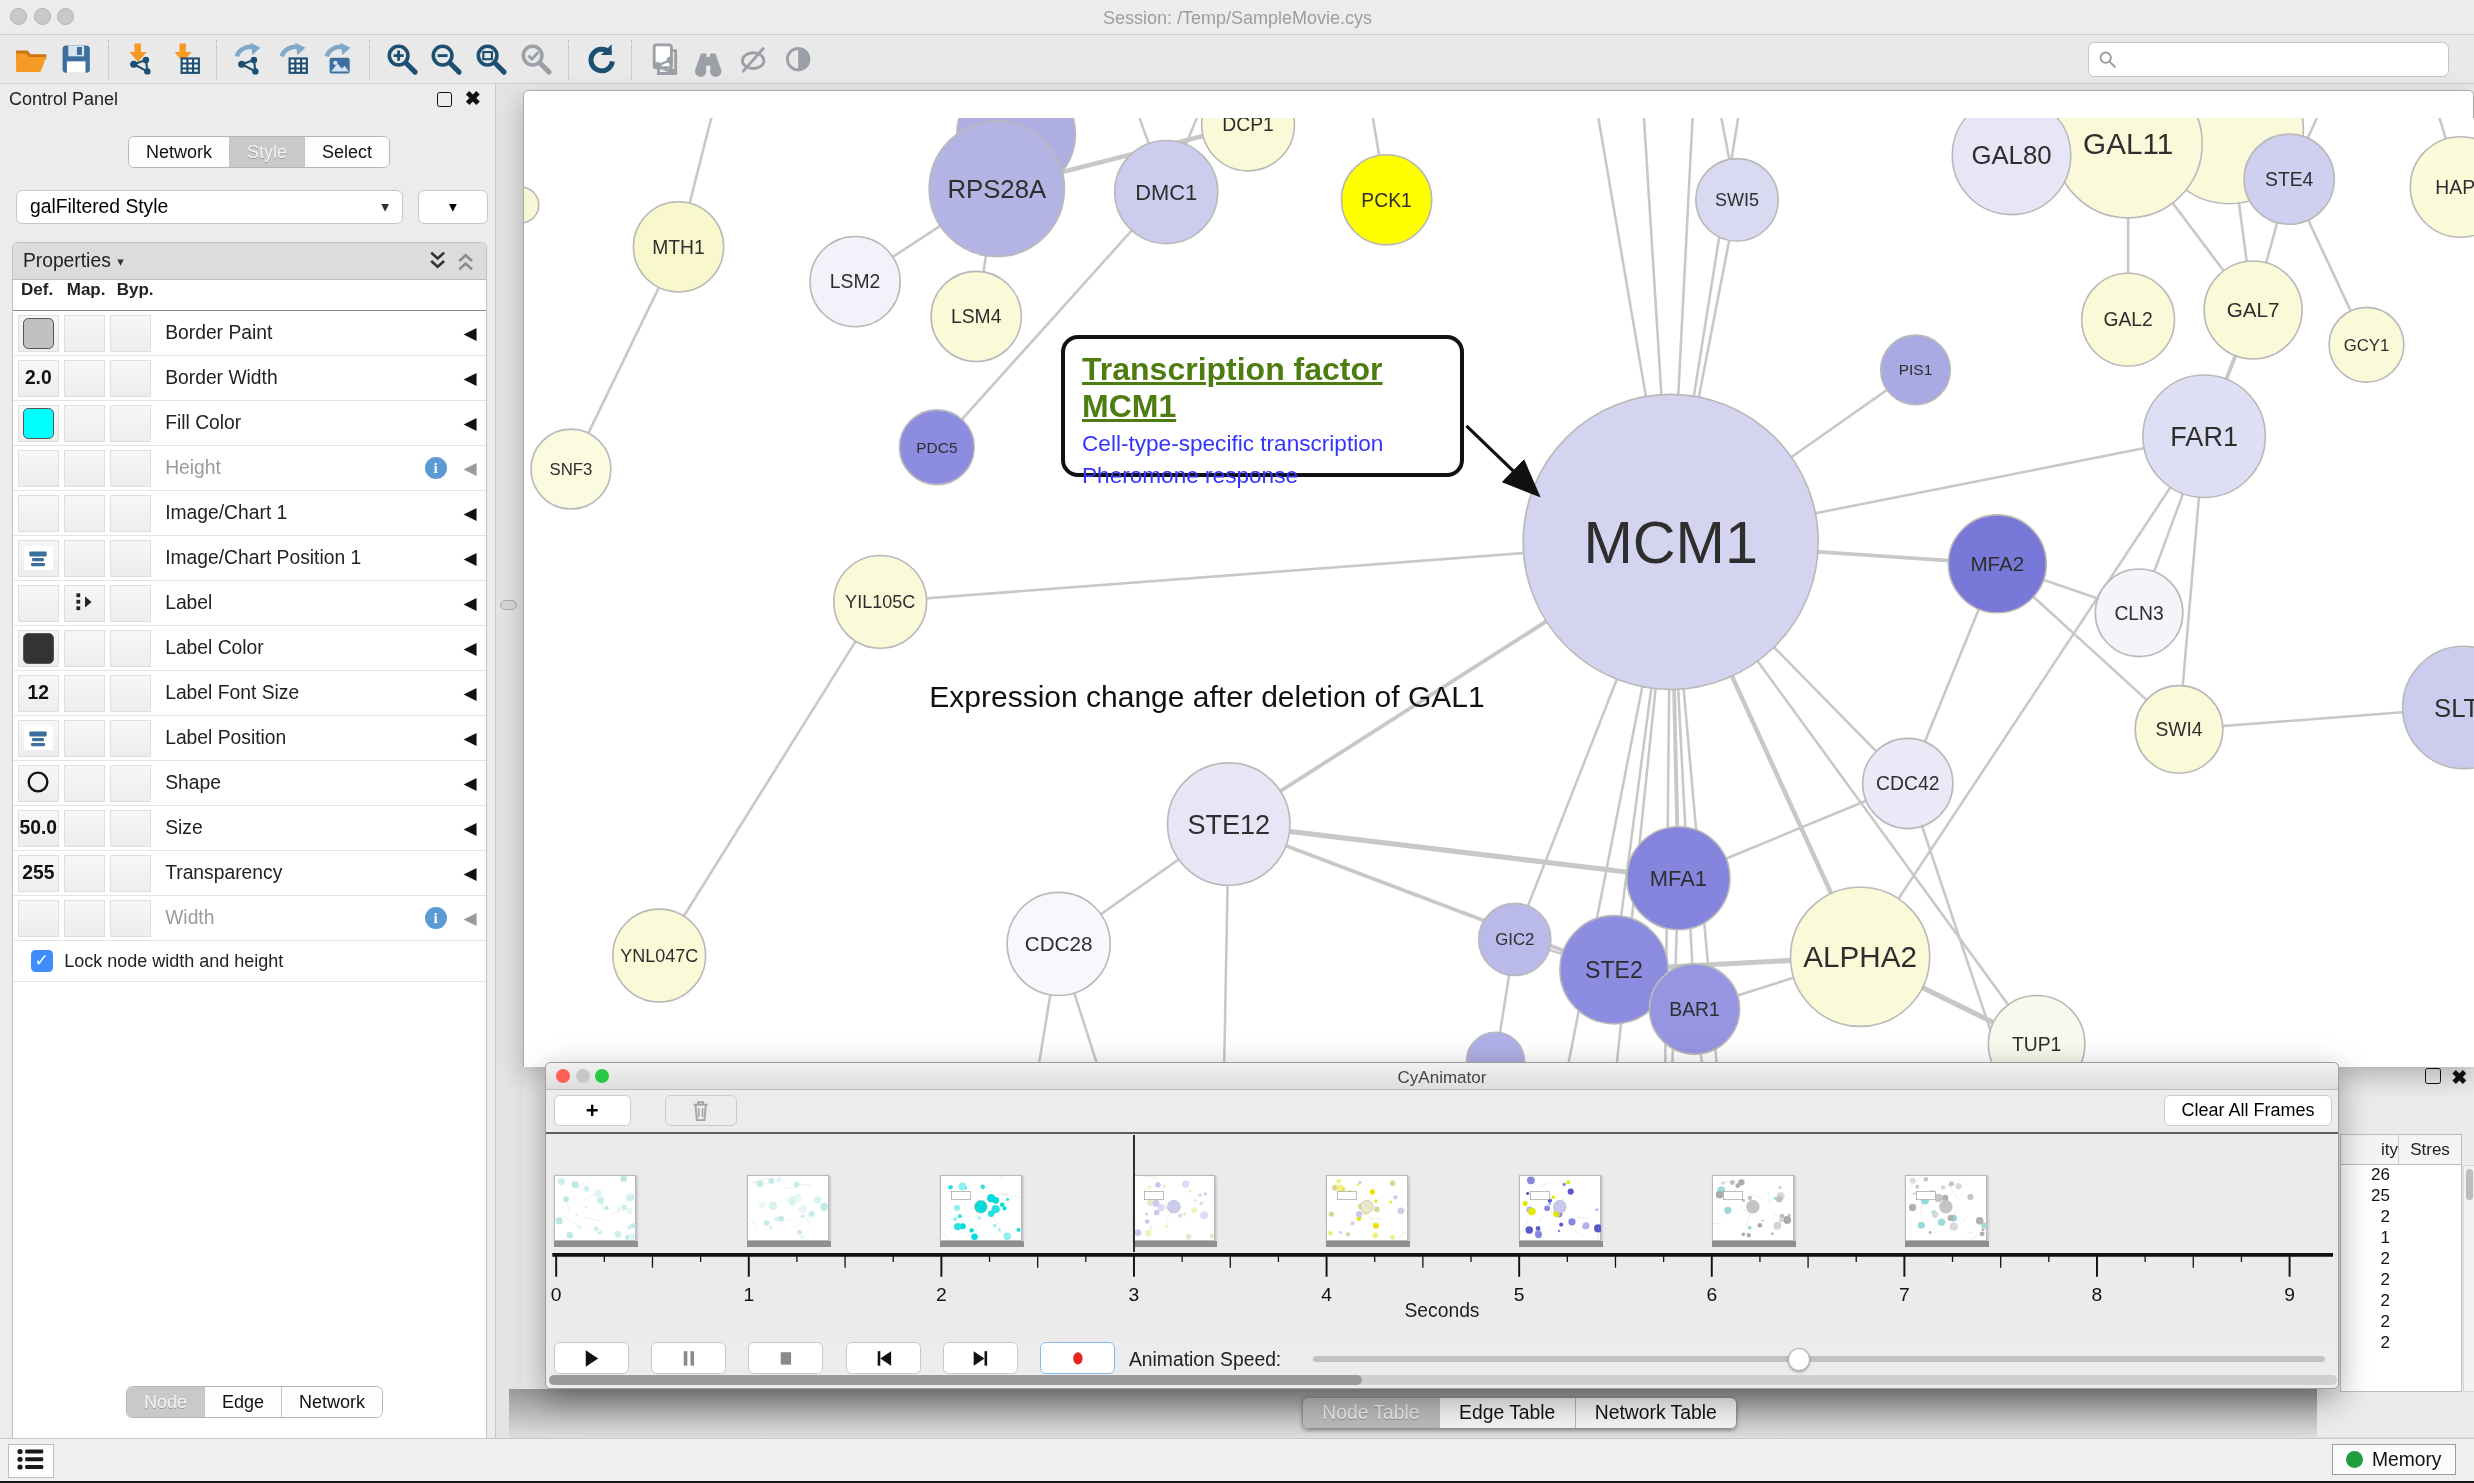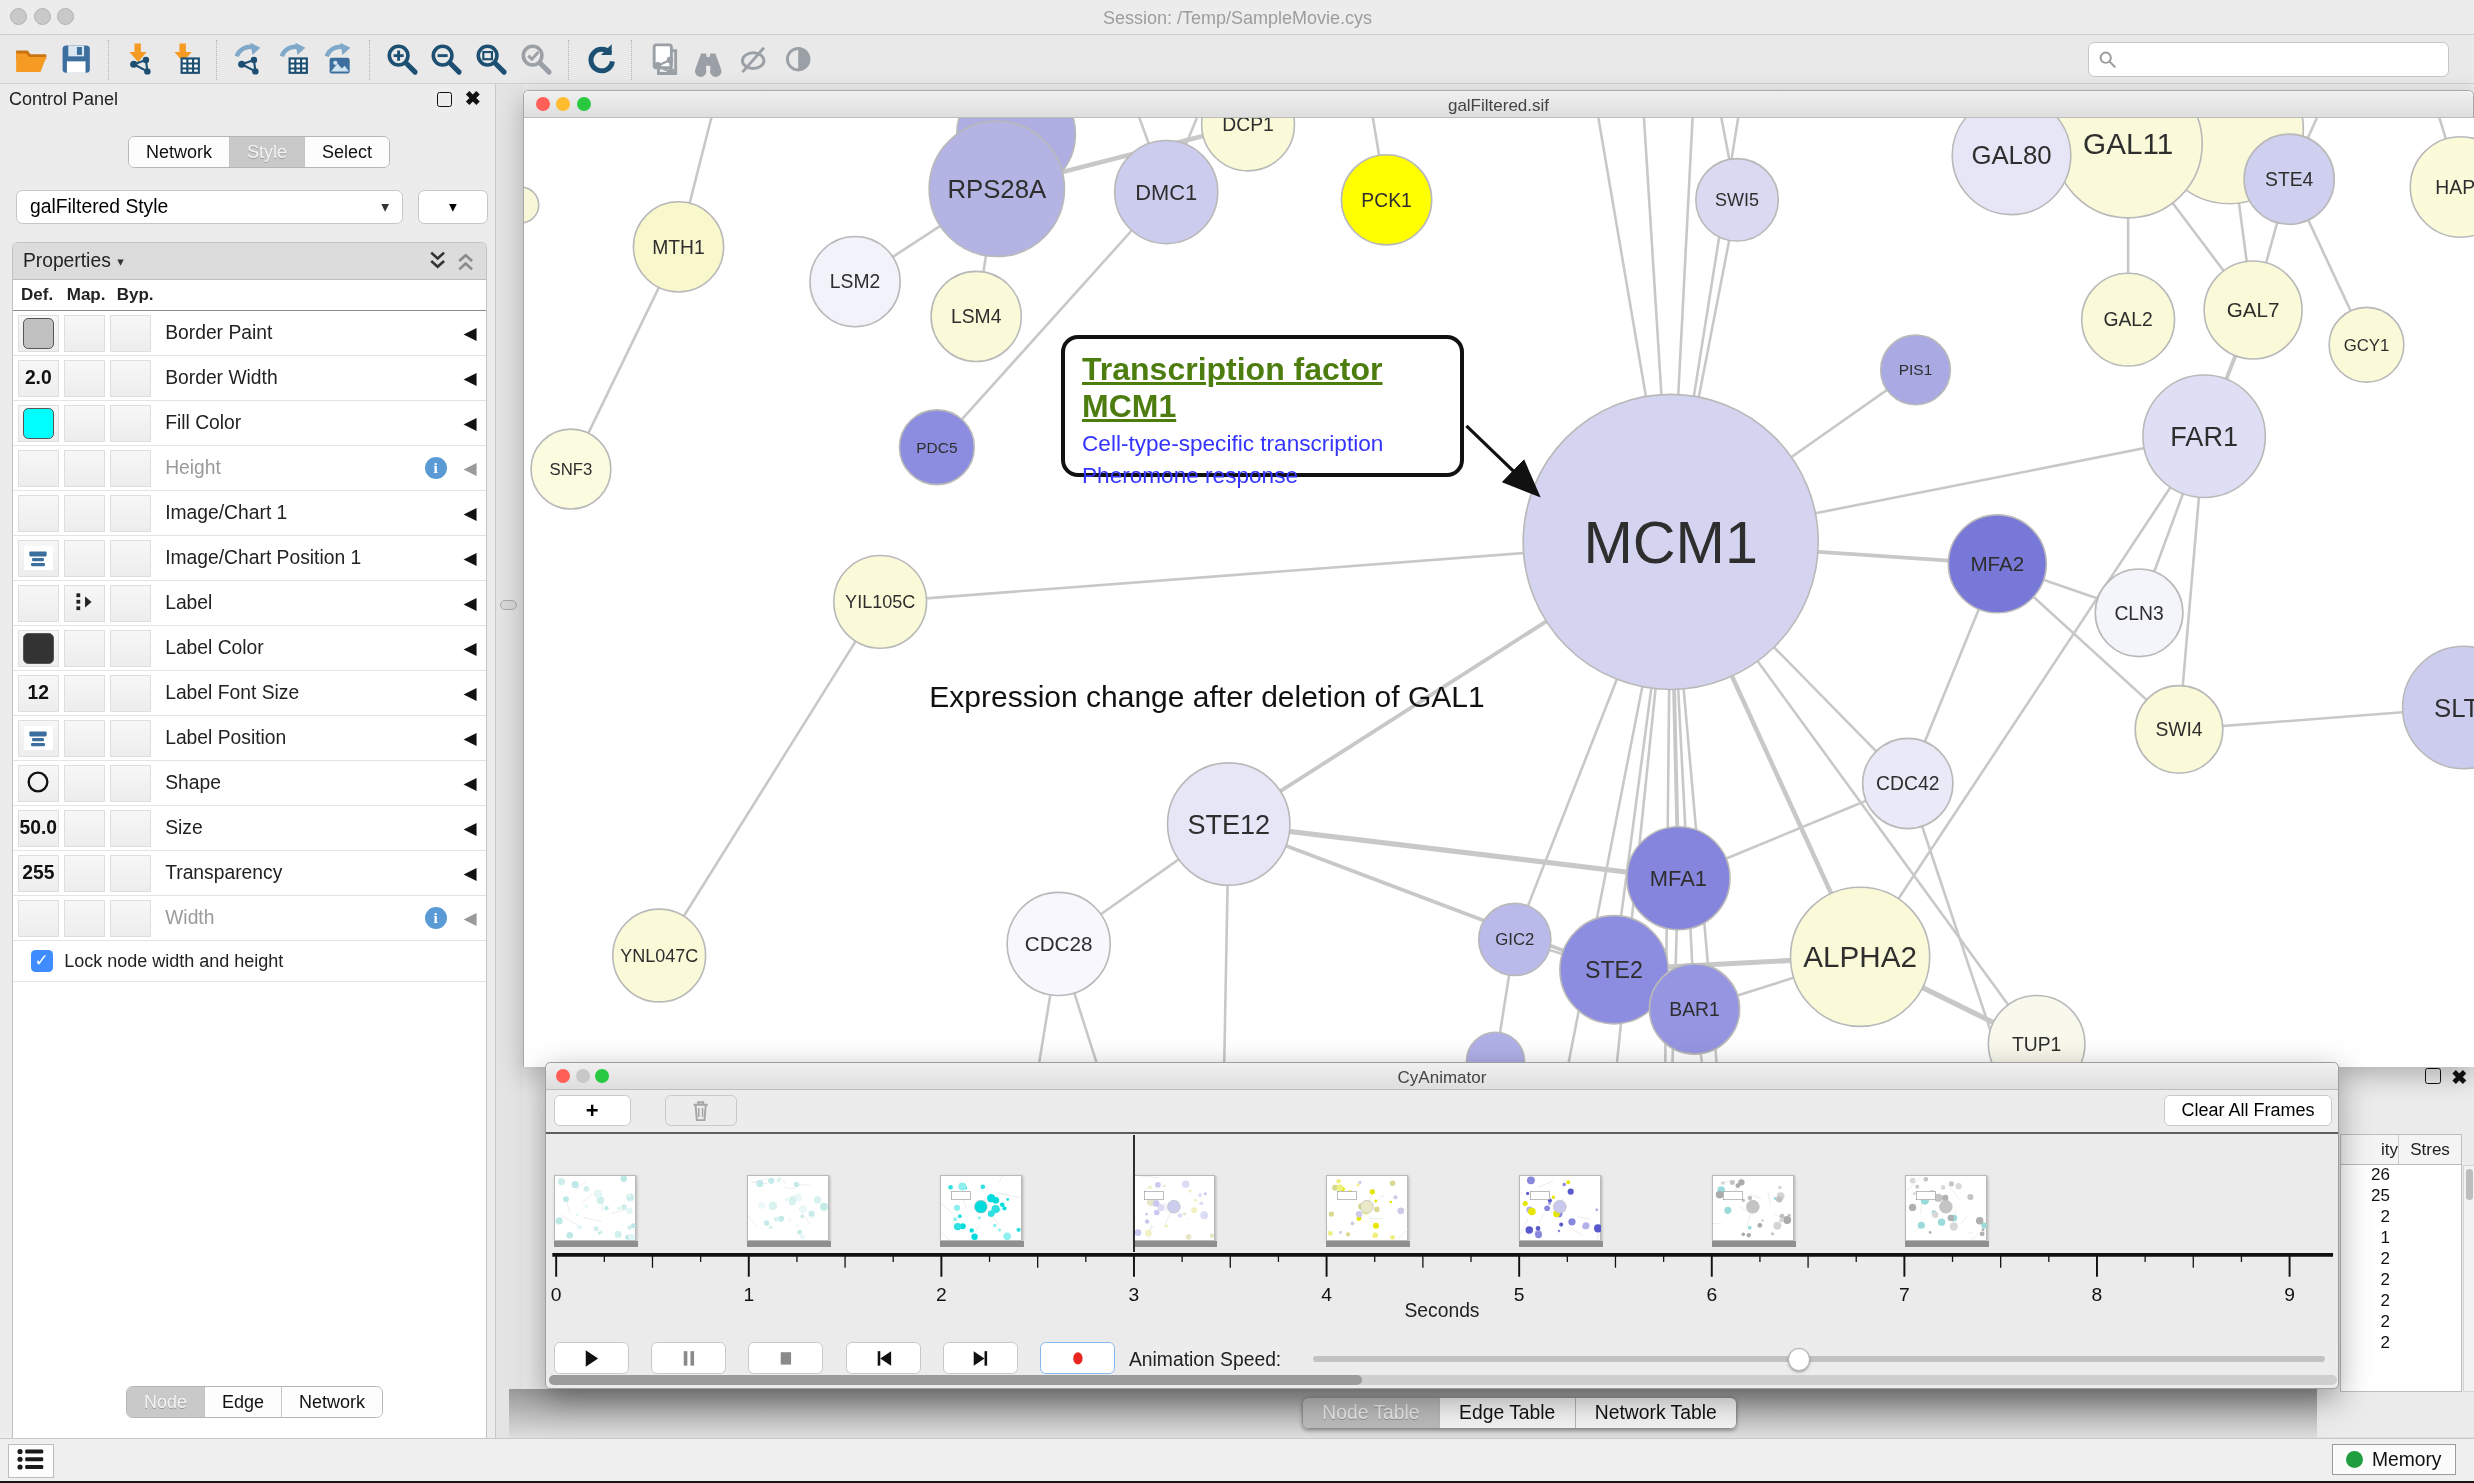--- a/index.html
+++ b/index.html
@@ -32,21 +32,21 @@
   .cp-tab:last-child { border-right:none; }
   .cp-tab.sel { background:#c9c9c9; color:#f4f4f4; text-shadow:0 0.6px 0.6px #999; }
   #style-combo { position:absolute; left:16px; top:106px; width:387px; height:34px; background:#fff; border:0.6px solid #c6c6c6; border-radius:6.4px; font-size:19.3px; display:flex; align-items:center; padding:0 13px; cursor:pointer; }
   #style-combo .arrow { margin-left:auto; font-size:15.5px; color:#333; }
   #style-menu-btn { position:absolute; left:418px; top:106px; width:70px; height:34px; background:#fff; border:0.6px solid #c6c6c6; border-radius:6.4px; font-size:15.5px; display:flex; align-items:center; justify-content:center; cursor:pointer; }
   #props-box { position:absolute; left:11.6px; top:158px; width:475px; height:1212px; background:#ffffff; border:0.6px solid #c2c2c2; border-radius:5.2px; overflow:hidden; }
   #props-header { height:37px; background:#dcdcdc; border-bottom:0.6px solid #bdbdbd; display:flex; align-items:center; padding:0 10.3px; }
   #props-title { font-size:19.3px; color:#222; }
   #props-header .arrow { font-size:13px; margin-left:6.4px; color:#333; }
   #props-chevrons { margin-left:auto; display:flex; gap:9px; }
-  #props-cols { height:31px; display:flex; align-items:center; border-bottom:1.3px solid #8a8a8a; font-weight:bold; font-size:17px; color:#222; }
+  #props-cols { height:31px; display:flex; border-bottom:1.3px solid #8a8a8a; font-weight:bold; font-size:17px; color:#222; }
   #props-cols span { width:49px; text-align:center; }
   .prop-row { height:45px; display:flex; align-items:center; border-bottom:0.6px solid #e4e4e4; position:relative; }
   .prop-cell { width:41px; height:37px; margin-left:5.2px; background:linear-gradient(#f7f7f7,#ededed); border:0.6px solid #dedede; display:flex; align-items:center; justify-content:center; }
   .prop-label { font-size:19.3px; color:#222; margin-left:14px; }
   .prop-label.dis { color:#9a9a9a; }
   .prop-arrow { position:absolute; right:9px; font-size:17px; color:#111; cursor:pointer; }
   .prop-info { position:absolute; right:39px; width:22px; height:22px; border-radius:50%; background:#5b9bd5; color:#fff; font-weight:bold; font-size:15.5px; text-align:center; line-height:22px; font-family:"Liberation Serif",serif; }
   .swatch { width:31px; height:31px; border:1.3px solid #555; border-radius:5.2px; }
   .defnum { font-weight:bold; font-size:19.3px; color:#111; }
   #lock-row { height:41px; display:flex; align-items:center; padding-left:18px; border-bottom:0.6px solid #e4e4e4; }
@@ -474,26 +474,20 @@
           <div class="rp-val">2</div>
           <div class="rp-val">2</div>
         </div>
       <div id="rp-scroll">
           <div id="rp-thumb"></div>
         </div>
     </div>
   </aside>
 
   <section id="net-window">
-    <div class="mac-titlebar">
-      <span class="tl sm red" style="left:11.6px"></span>
-      <span class="tl sm yellow" style="left:32px"></span>
-      <span class="tl sm green" style="left:53px"></span>
-      <div class="title">galFiltered.sif</div>
-    </div>
     <div id="net-canvas">
       <svg id="net-svg" width="1950" height="949" viewBox="0 0 3025 1473">
           <line x1="239" y1="200" x2="72" y2="545" stroke="#c8c8c8" stroke-width="4"></line>
           <line x1="239" y1="200" x2="300" y2="-40" stroke="#c8c8c8" stroke-width="4"></line>
           <line x1="733" y1="110" x2="513" y2="254" stroke="#c8c8c8" stroke-width="4"></line>
           <line x1="733" y1="110" x2="701" y2="308" stroke="#c8c8c8" stroke-width="4"></line>
           <line x1="733" y1="110" x2="690" y2="-40" stroke="#c8c8c8" stroke-width="4"></line>
           <line x1="733" y1="110" x2="1123" y2="10" stroke="#c8c8c8" stroke-width="7"></line>
           <line x1="996" y1="115" x2="940" y2="-40" stroke="#c8c8c8" stroke-width="4"></line>
           <line x1="996" y1="115" x2="1060" y2="-40" stroke="#c8c8c8" stroke-width="4"></line>

